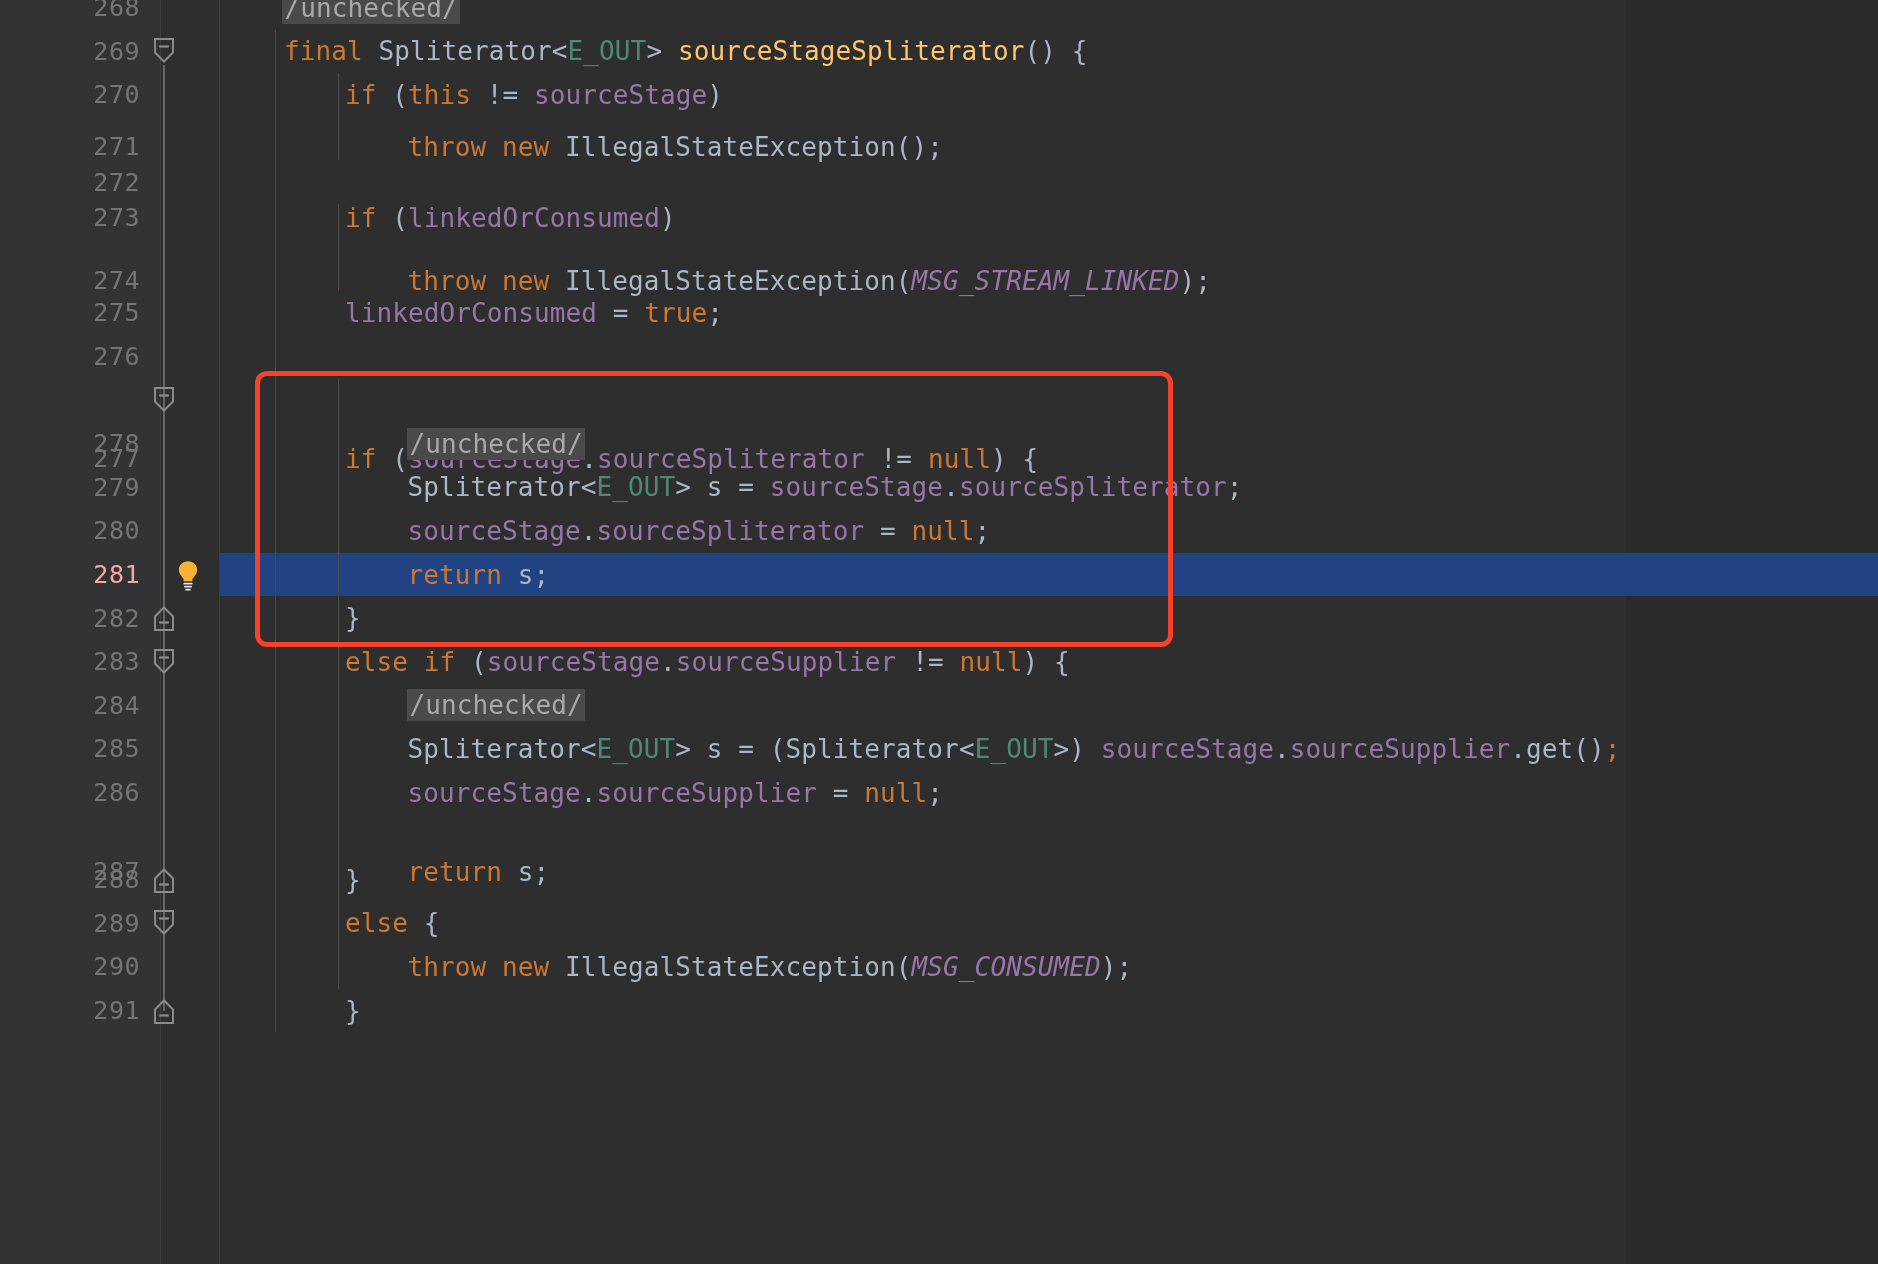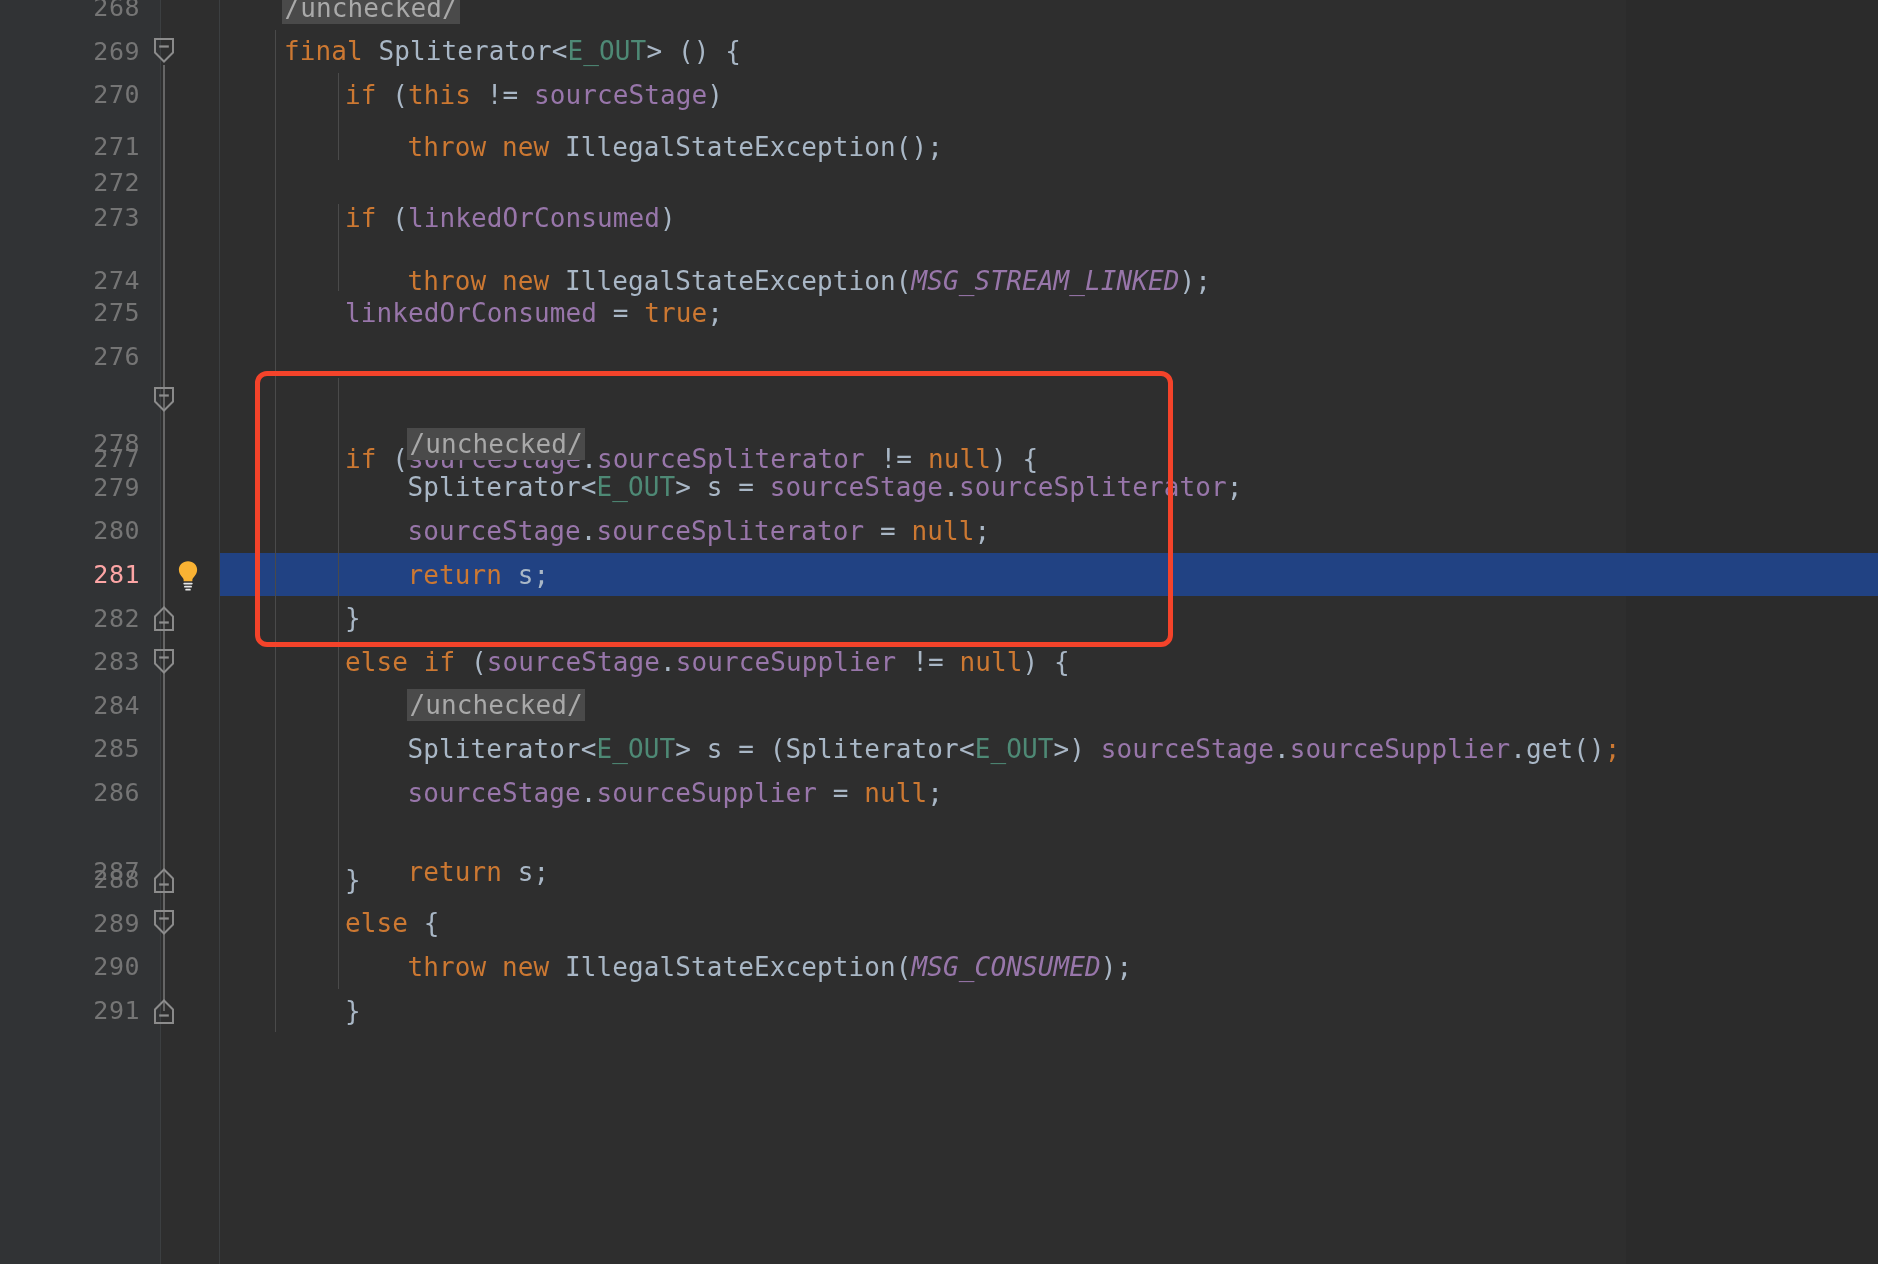--- a/index.html
+++ b/index.html
@@ -139,21 +139,21 @@
       <div class="foldline" style="left: 163px; top: 675.8px; height: 204px;"></div>
       <div class="foldline" style="left: 163px; top: 937.4px; height: 73.2px;"></div>
     </div>
   <div id="rows">
       <div class="row" style="top: -14px;">
         <div class="lineno">268</div>
         <div class="code" style="left: 282.48px;"><span class="hl">/unchecked/</span></div>
       </div>
       <div class="row" style="top: 29.6px;">
         <div class="lineno">269</div>
-        <div class="code" style="left: 284px;"><span class="kw">final</span><span class="pun"> </span><span class="cls">Spliterator</span><span class="pun">&lt;</span><span class="gen">E_OUT</span><span class="pun">&gt; </span><span class="pun">() {</span></div>
+        <div class="code" style="left: 284px;"><span class="kw">final</span><span class="pun"> </span><span class="cls">Spliterator</span><span class="pun">&lt;</span><span class="gen">E_OUT</span><span class="pun">&gt; </span><span class="mth">sourceStageSpliterator</span><span class="pun">() {</span></div>
       </div>
       <div class="row" style="top: 73.2px;">
         <div class="lineno">270</div>
         <div class="code" style="left: 344.96px;"><span class="kw">if</span><span class="pun"> (</span><span class="kw">this</span><span class="pun"> != </span><span class="fld">sourceStage</span><span class="pun">)</span></div>
       </div>
       <div class="row" style="top: 116.8px; margin-top: 8px;">
         <div class="lineno">271</div>
         <div class="code" style="left: 407.44px;"><span class="kw">throw</span><span class="pun"> </span><span class="kw">new</span><span class="pun"> </span><span class="cls">IllegalStateException</span><span class="pun">();</span></div>
       </div>
       <div class="row" style="top: 160.4px;">

